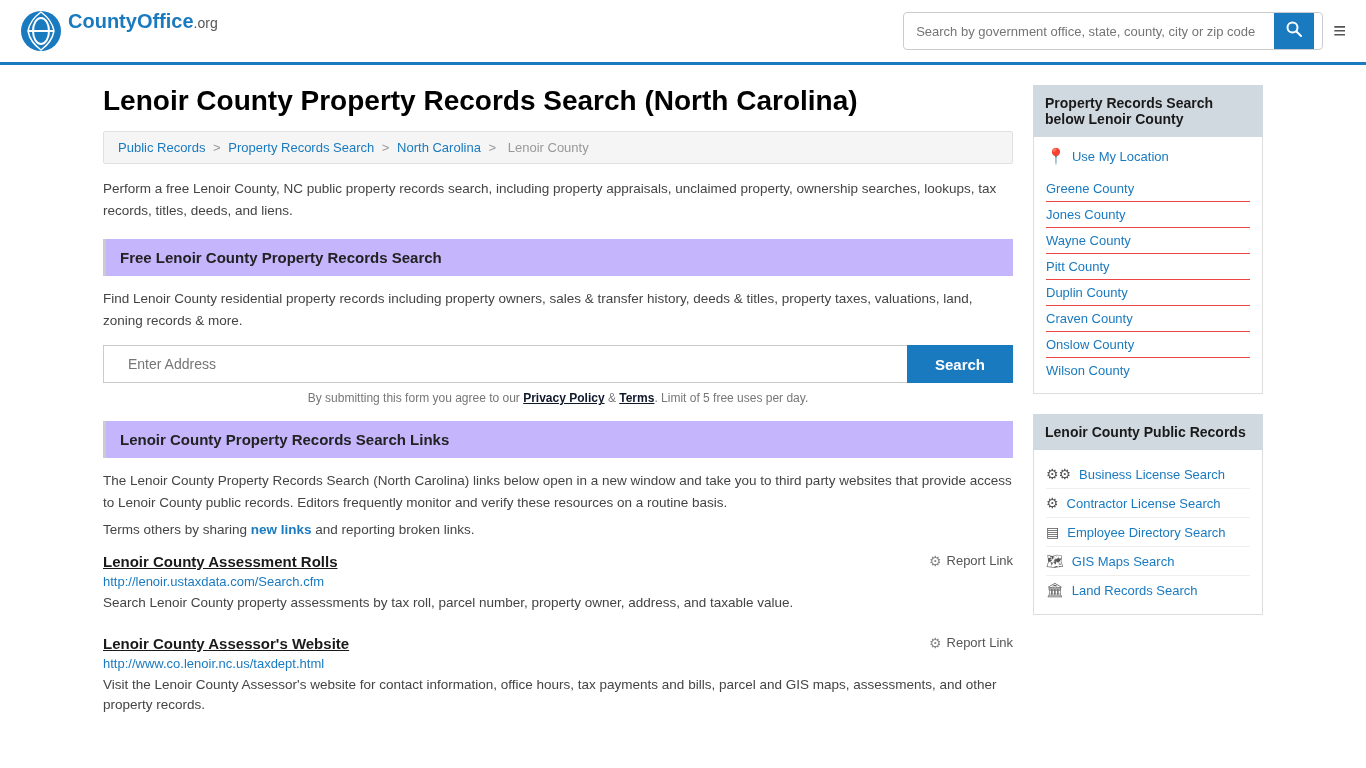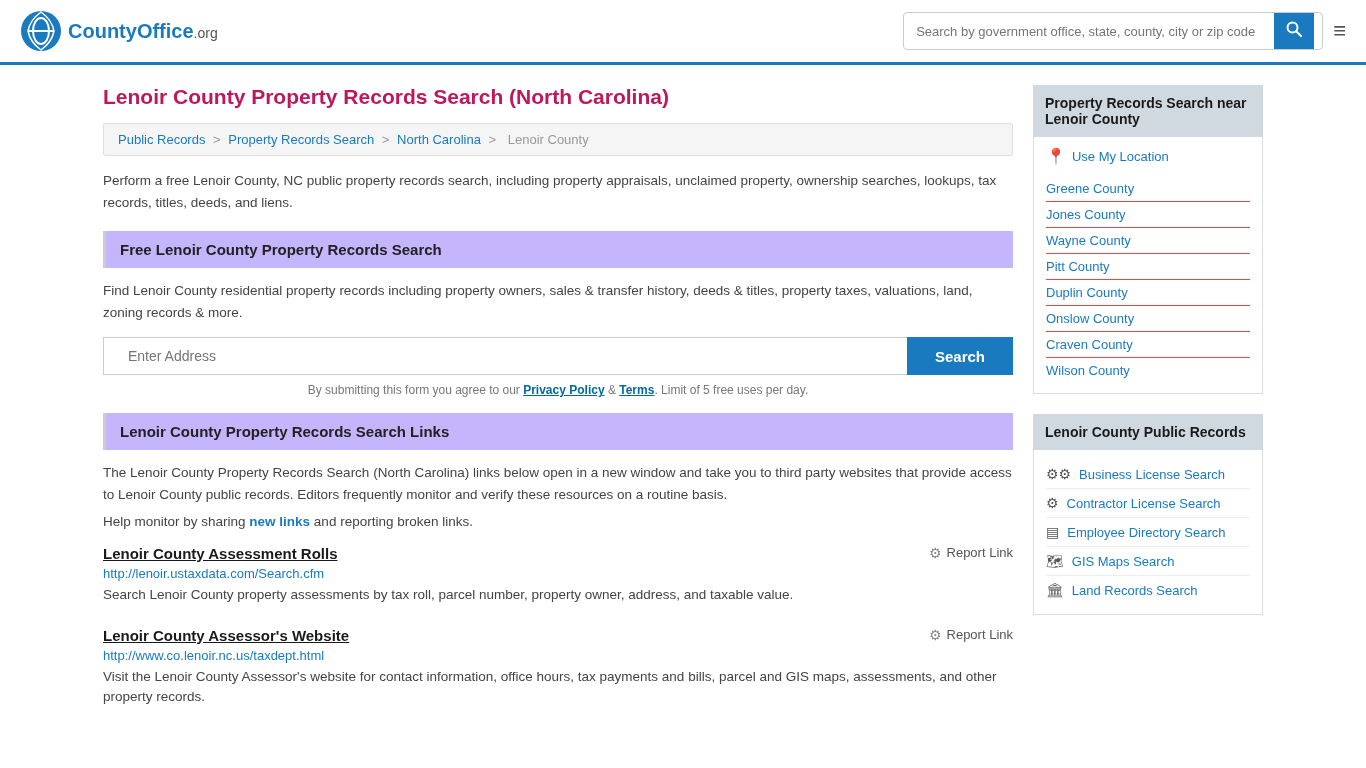--- a/index.html
+++ b/index.html
@@ -9,21 +9,20 @@
     #header {
       background: #fff;
       border-bottom: 3px solid #1a7abf;
       padding: 10px 20px;
       display: flex;
       align-items: center;
       justify-content: space-between;
     }
     #logo-area {
       display: flex;
-      align-items: center;
       gap: 6px;
     }
     #logo-icon {
       width: 42px;
       height: 42px;
     }
     #header-right {
       display: flex;
       align-items: center;
       gap: 10px;
@@ -69,23 +68,23 @@
     #content {
       flex: 1;
     }
     #sidebar {
       width: 230px;
       flex-shrink: 0;
     }
 
     
     #page-title {
-      font-size: 21px;
-      font-weight: bold;
-      color: #be185d;
+      font-size: 28px;
+      font-weight: bold;
+      color: #000000;
       margin-bottom: 14px;
     }
 
     
     #breadcrumb {
       background: #f5f5f5;
       border: 1px solid #e0e0e0;
       padding: 8px 14px;
       font-size: 13px;
       color: #666;
@@ -150,21 +149,21 @@
       font-weight: bold;
       cursor: pointer;
     }
     #form-note {
       font-size: 12px;
       color: #777;
       text-align: center;
       margin-bottom: 16px;
     }
     #form-note a {
-      color: #0369a1;
+      color: #0f172a;
       font-weight: bold;
       text-decoration: underline;
     }
 
     
     #links-section {
       margin-bottom: 10px;
     }
     #links-desc {
       font-size: 13.5px;
@@ -343,21 +342,21 @@
       </div>
       <p id="form-note">
         <span>By submitting this form you agree to our </span><a href="#">Privacy Policy</a><span> &amp; </span><a href="#">Terms</a><span>. Limit of 5 free uses per day.</span>
       </p>
     </div>
 
     <div id="links-section">
       <div class="section-header">Lenoir County Property Records Search Links</div>
       <p id="links-desc">The Lenoir County Property Records Search (North Carolina) links below open in a new window and take you to third party websites that provide access to Lenoir County public records. Editors frequently monitor and verify these resources on a routine basis.</p>
       <p id="sharing-note">
-        <span>Help monitor by sharing </span><a href="#">new links</a><span> and reporting broken links.</span>
+        <span>Terms others by sharing </span><a href="#">new links</a><span> and reporting broken links.</span>
       </p>
 
       <div class="link-item">
         <div class="link-item-header">
           <span class="link-item-title">Lenoir County Assessment Rolls</span>
           <button class="report-link-btn">
             <span class="report-icon">⚙</span>
             <span>Report Link</span>
           </button>
         </div>
@@ -376,33 +375,33 @@
         <div class="link-item-url">http://www.co.lenoir.nc.us/taxdept.html</div>
         <div class="link-item-desc">Visit the Lenoir County Assessor's website for contact information, office hours, tax payments and bills, parcel and GIS maps, assessments, and other property records.</div>
       </div>
     </div>
 
   </div>
 
   <div id="sidebar">
 
     <div class="sidebar-section">
-      <div class="sidebar-section-title">Property Records Search near Lenoir County</div>
+      <div class="sidebar-section-title">Property Records Search below Lenoir County</div>
       <div class="sidebar-section-content">
         <a href="#" class="sidebar-location-btn">
           <span class="location-dot">📍</span>
           <span>Use My Location</span>
         </a>
         <a href="#" class="sidebar-link">Greene County</a>
         <a href="#" class="sidebar-link">Jones County</a>
         <a href="#" class="sidebar-link">Wayne County</a>
         <a href="#" class="sidebar-link">Pitt County</a>
         <a href="#" class="sidebar-link">Duplin County</a>
+        <a href="#" class="sidebar-link">Craven County</a>
         <a href="#" class="sidebar-link">Onslow County</a>
-        <a href="#" class="sidebar-link">Craven County</a>
         <a href="#" class="sidebar-link">Wilson County</a>
       </div>
     </div>
 
     <div class="sidebar-section">
       <div class="sidebar-section-title">Lenoir County Public Records</div>
       <div class="sidebar-section-content">
         <a href="#" class="sidebar-public-item">
           <span class="sidebar-icon">⚙⚙</span>
           <span>Business License Search</span>

